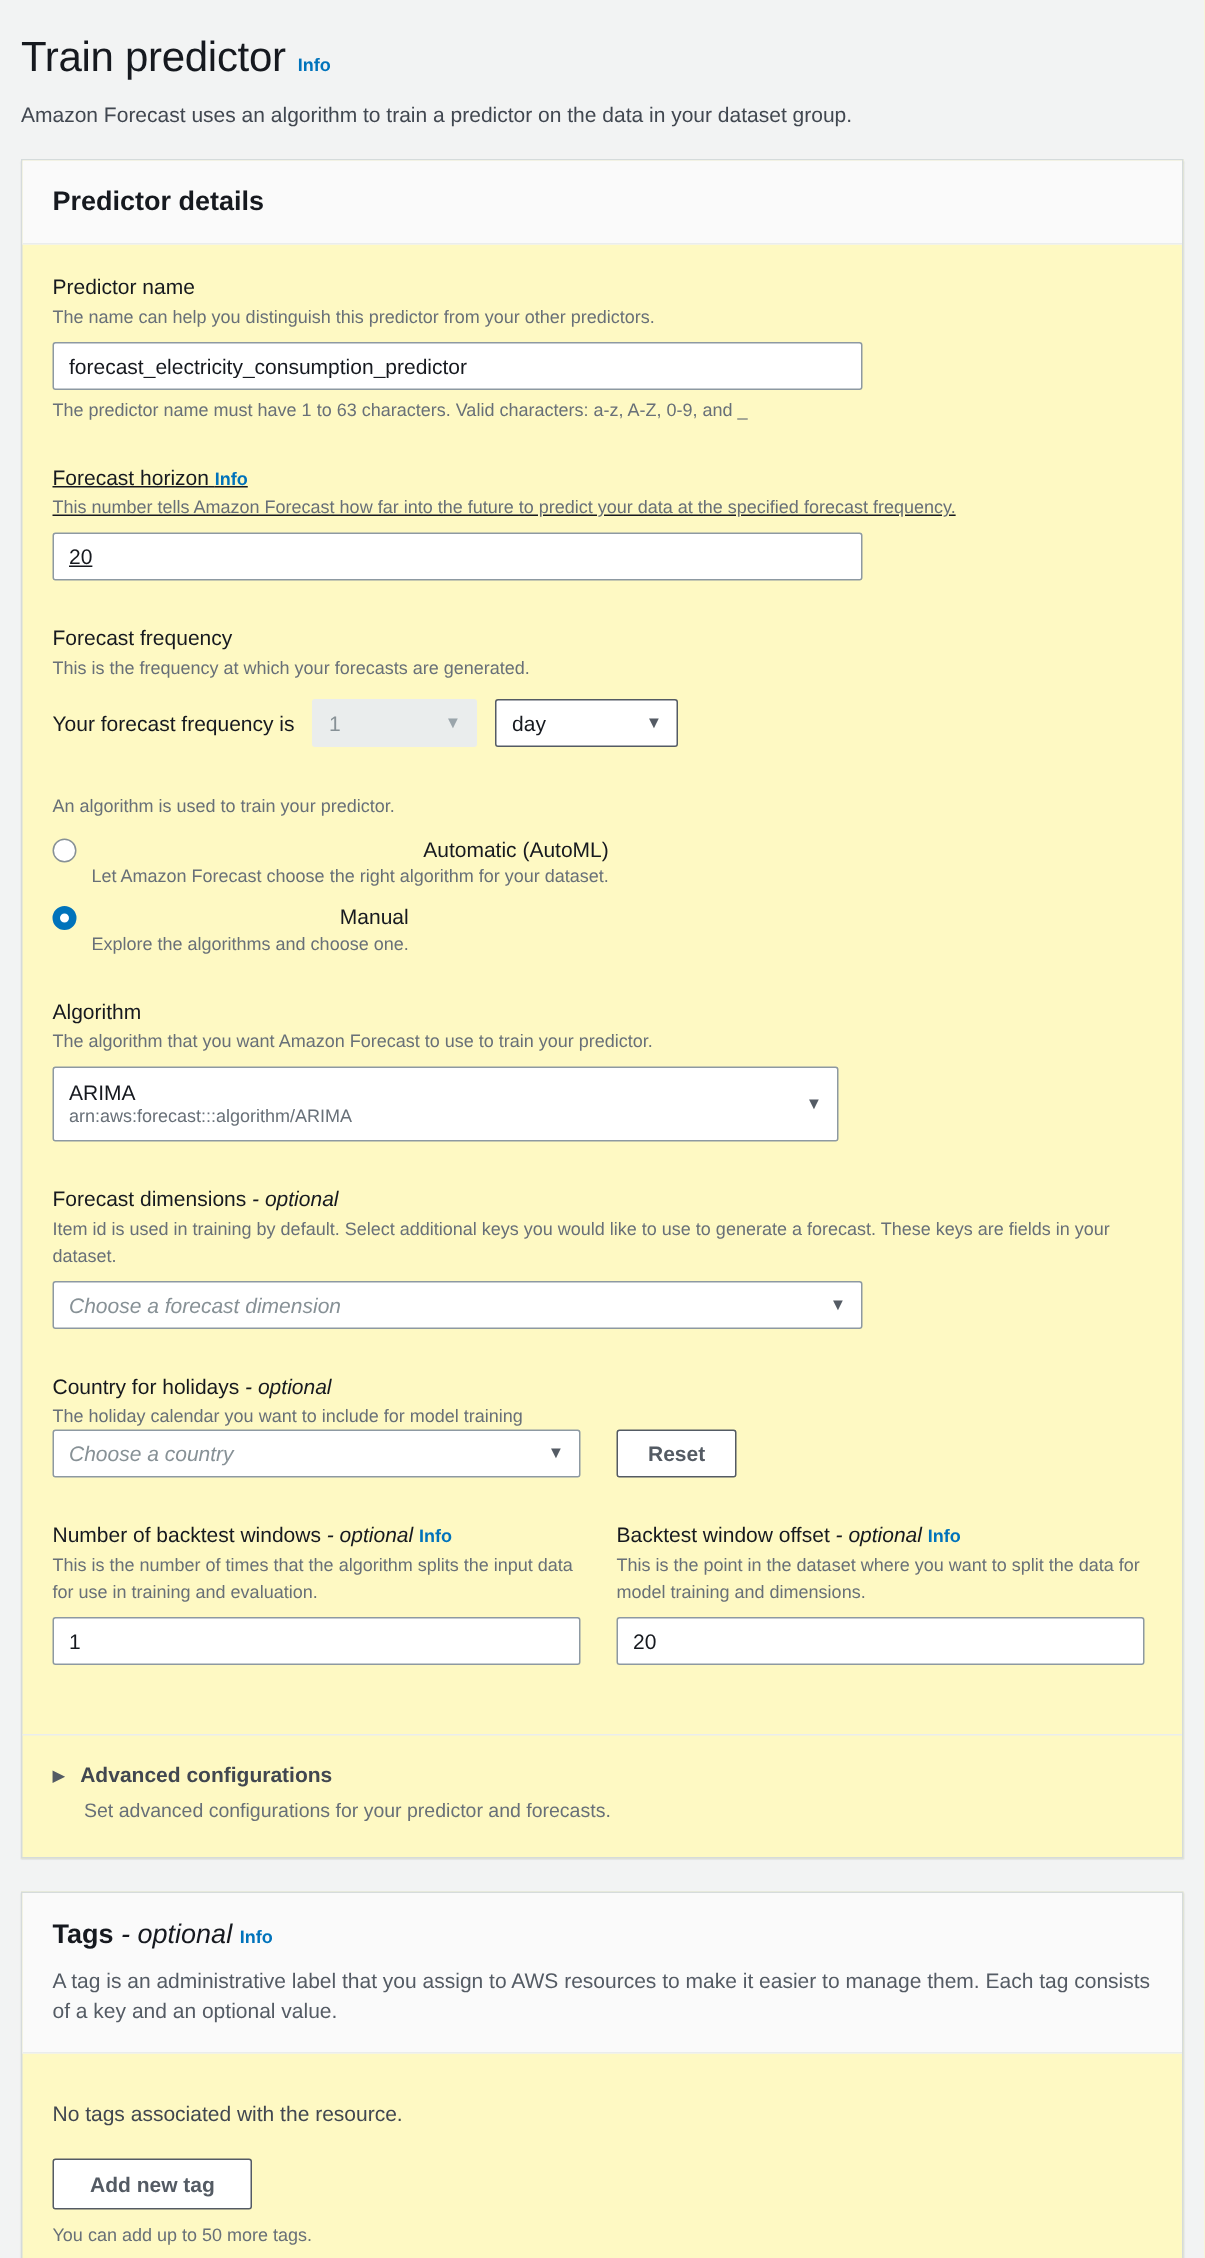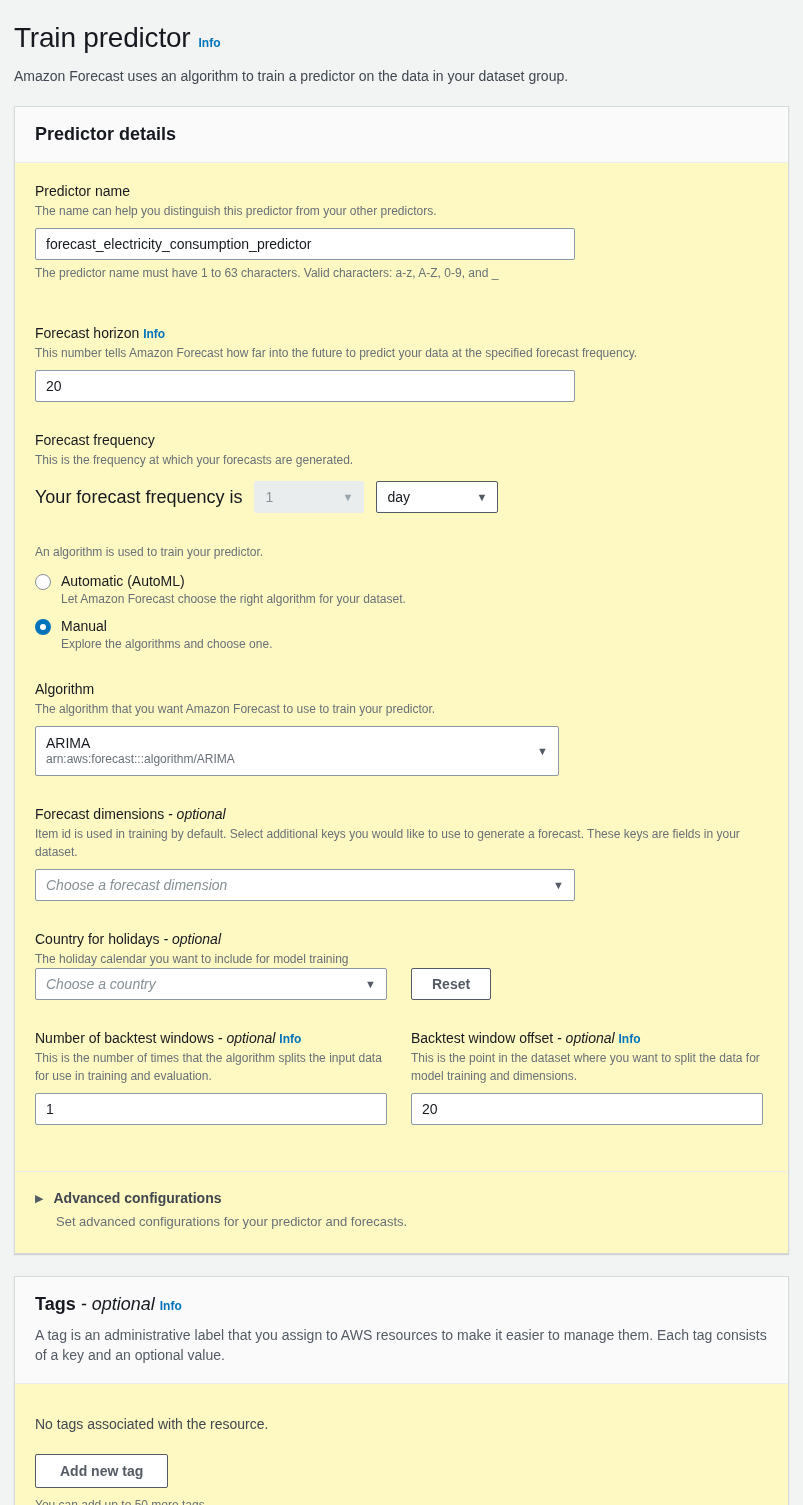--- a/index.html
+++ b/index.html
@@ -69,27 +69,27 @@
     cursor: pointer;
   }
   .select-box .select-value { flex: 1; }
   .select-box .placeholder { color: #879196; font-style: italic; }
   .select-arrow { font-size: 11px; color: #545b64; margin-left: 8px; }
   .select-box.disabled { background: #eaeded; border-color: #eaeded; cursor: default; }
   .select-box.disabled .select-value { color: #879196; }
   .select-box.disabled .select-arrow { color: #9aa5ab; }
 
   .freq-row { display: flex; align-items: center; margin-top: 12px; gap: 12px; }
-  .freq-row .freq-label { font-size: 18px; color: #16191f; }
+  .freq-row .freq-label { font-size: 14px; color: #16191f; }
   .freq-row .select-box { margin-top: 0; }
   .sel-interval { width: 110px; }
   .sel-unit { width: 122px; border-color: #545b64; }
 
   
-  .radio-group { margin-top: 10px; }
+  .radio-group { margin-top: 10px; text-align: right; }
   .radio-option { display: flex; align-items: flex-start; margin-top: 12px; cursor: pointer; }
   .radio-circle {
     width: 16px; height: 16px; border-radius: 50%;
     border: 1px solid #879196; background: #fff;
     margin-top: 1px; flex: none;
   }
   .radio-option.checked .radio-circle { border: 5px solid #0073bb; }
   .radio-texts { margin-left: 10px; }
   .radio-label { font-size: 14px; color: #16191f; }
   .radio-desc { font-size: 12px; color: #687078; margin-top: 3px; }
@@ -146,21 +146,21 @@
   </div>
   <div class="card-body">
 
     <div class="field">
       <div class="field-label">Predictor name</div>
       <div class="field-desc">The name can help you distinguish this predictor from your other predictors.</div>
       <input class="text-input" type="text" value="forecast_electricity_consumption_predictor" style="">
       <div class="field-hint">The predictor name must have 1 to 63 characters. Valid characters: a-z, A-Z, 0-9, and _</div>
     </div>
 
-    <div class="field" style="margin-top:45px;">
+    <div class="field" style="margin-top:30px;text-decoration:underline;">
       <div class="field-label">
         <span>Forecast horizon</span>
         <a class="info-link">Info</a>
       </div>
       <div class="field-desc">This number tells Amazon Forecast how far into the future to predict your data at the specified forecast frequency.</div>
       <input class="text-input" type="text" value="20" style="">
     </div>
 
     <div class="field" style="margin-top:30px;">
       <div class="field-label">Forecast frequency</div>

